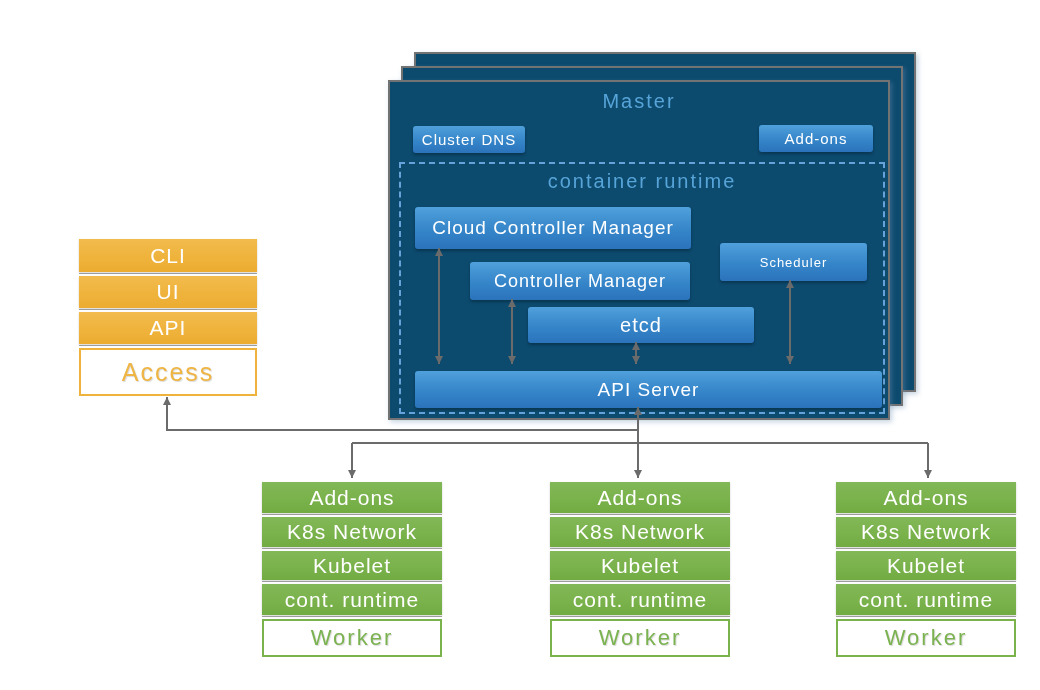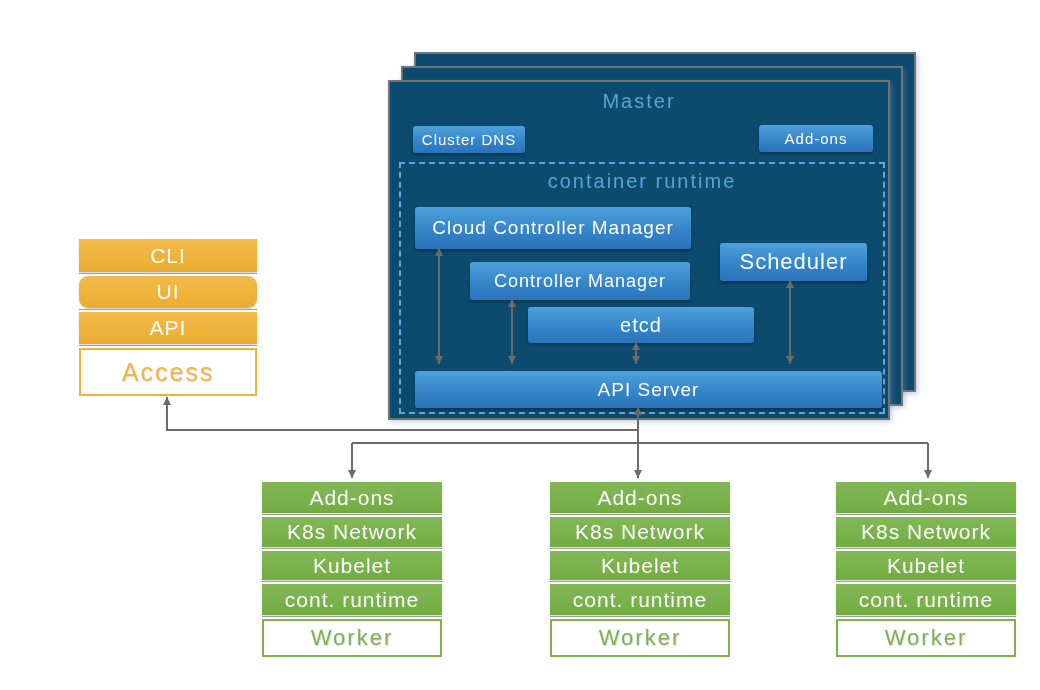--- a/index.html
+++ b/index.html
@@ -99,32 +99,32 @@
 
     <div class="blue-box" style="left:369px; top:43px; width:114px; height:27px; font-size:15px;">Add-ons</div>
 
     <div class="runtime-box">
       <div class="diagram-title" style="top:6px;">container runtime</div>
 
       <div class="blue-box" style="left:69px; top:98px; width:220px; height:38px; font-size:18px;">Controller Manager</div>
 
       <div class="blue-box" style="left:14px; top:43px; width:276px; height:42px; font-size:19px;">Cloud Controller Manager</div>
 
-      <div class="blue-box" style="left:319px; top:79px; width:147px; height:38px; font-size:22px;">Scheduler</div>
+      <div class="blue-box" style="left:319px; top:79px; width:147px; height:38px; font-size:13px;">Scheduler</div>
 
       <div class="blue-box" style="left:127px; top:143px; width:226px; height:36px; font-size:20px;">etcd</div>
 
       <div class="blue-box" style="left:14px; top:207px; width:467px; height:37px; font-size:19px;">API Server</div>
     </div>
   </div>
 
   <div class="stack" style="left:79px; top:239px; width:178px;">
     <div class="stack-row orange-row" style="height:33px; font-size:21px;">CLI</div>
     <div class="sep"></div>
-    <div class="stack-row orange-row" style="height:32px; font-size:21px;border-radius:9px;">UI</div>
+    <div class="stack-row orange-row" style="height:32px; font-size:21px;">UI</div>
     <div class="sep"></div>
     <div class="stack-row orange-row" style="height:32px; font-size:21px;">API</div>
     <div class="sep"></div>
     <div class="base-box access-base" style="height:48px;">Access</div>
   </div>
 
   <div class="stack" style="left:262px; top:482px; width:180px;">
     <div class="stack-row green-row" style="height:31px; font-size:21px;">Add-ons</div>
     <div class="sep"></div>
     <div class="stack-row green-row" style="height:30px; font-size:21px;">K8s Network</div>

